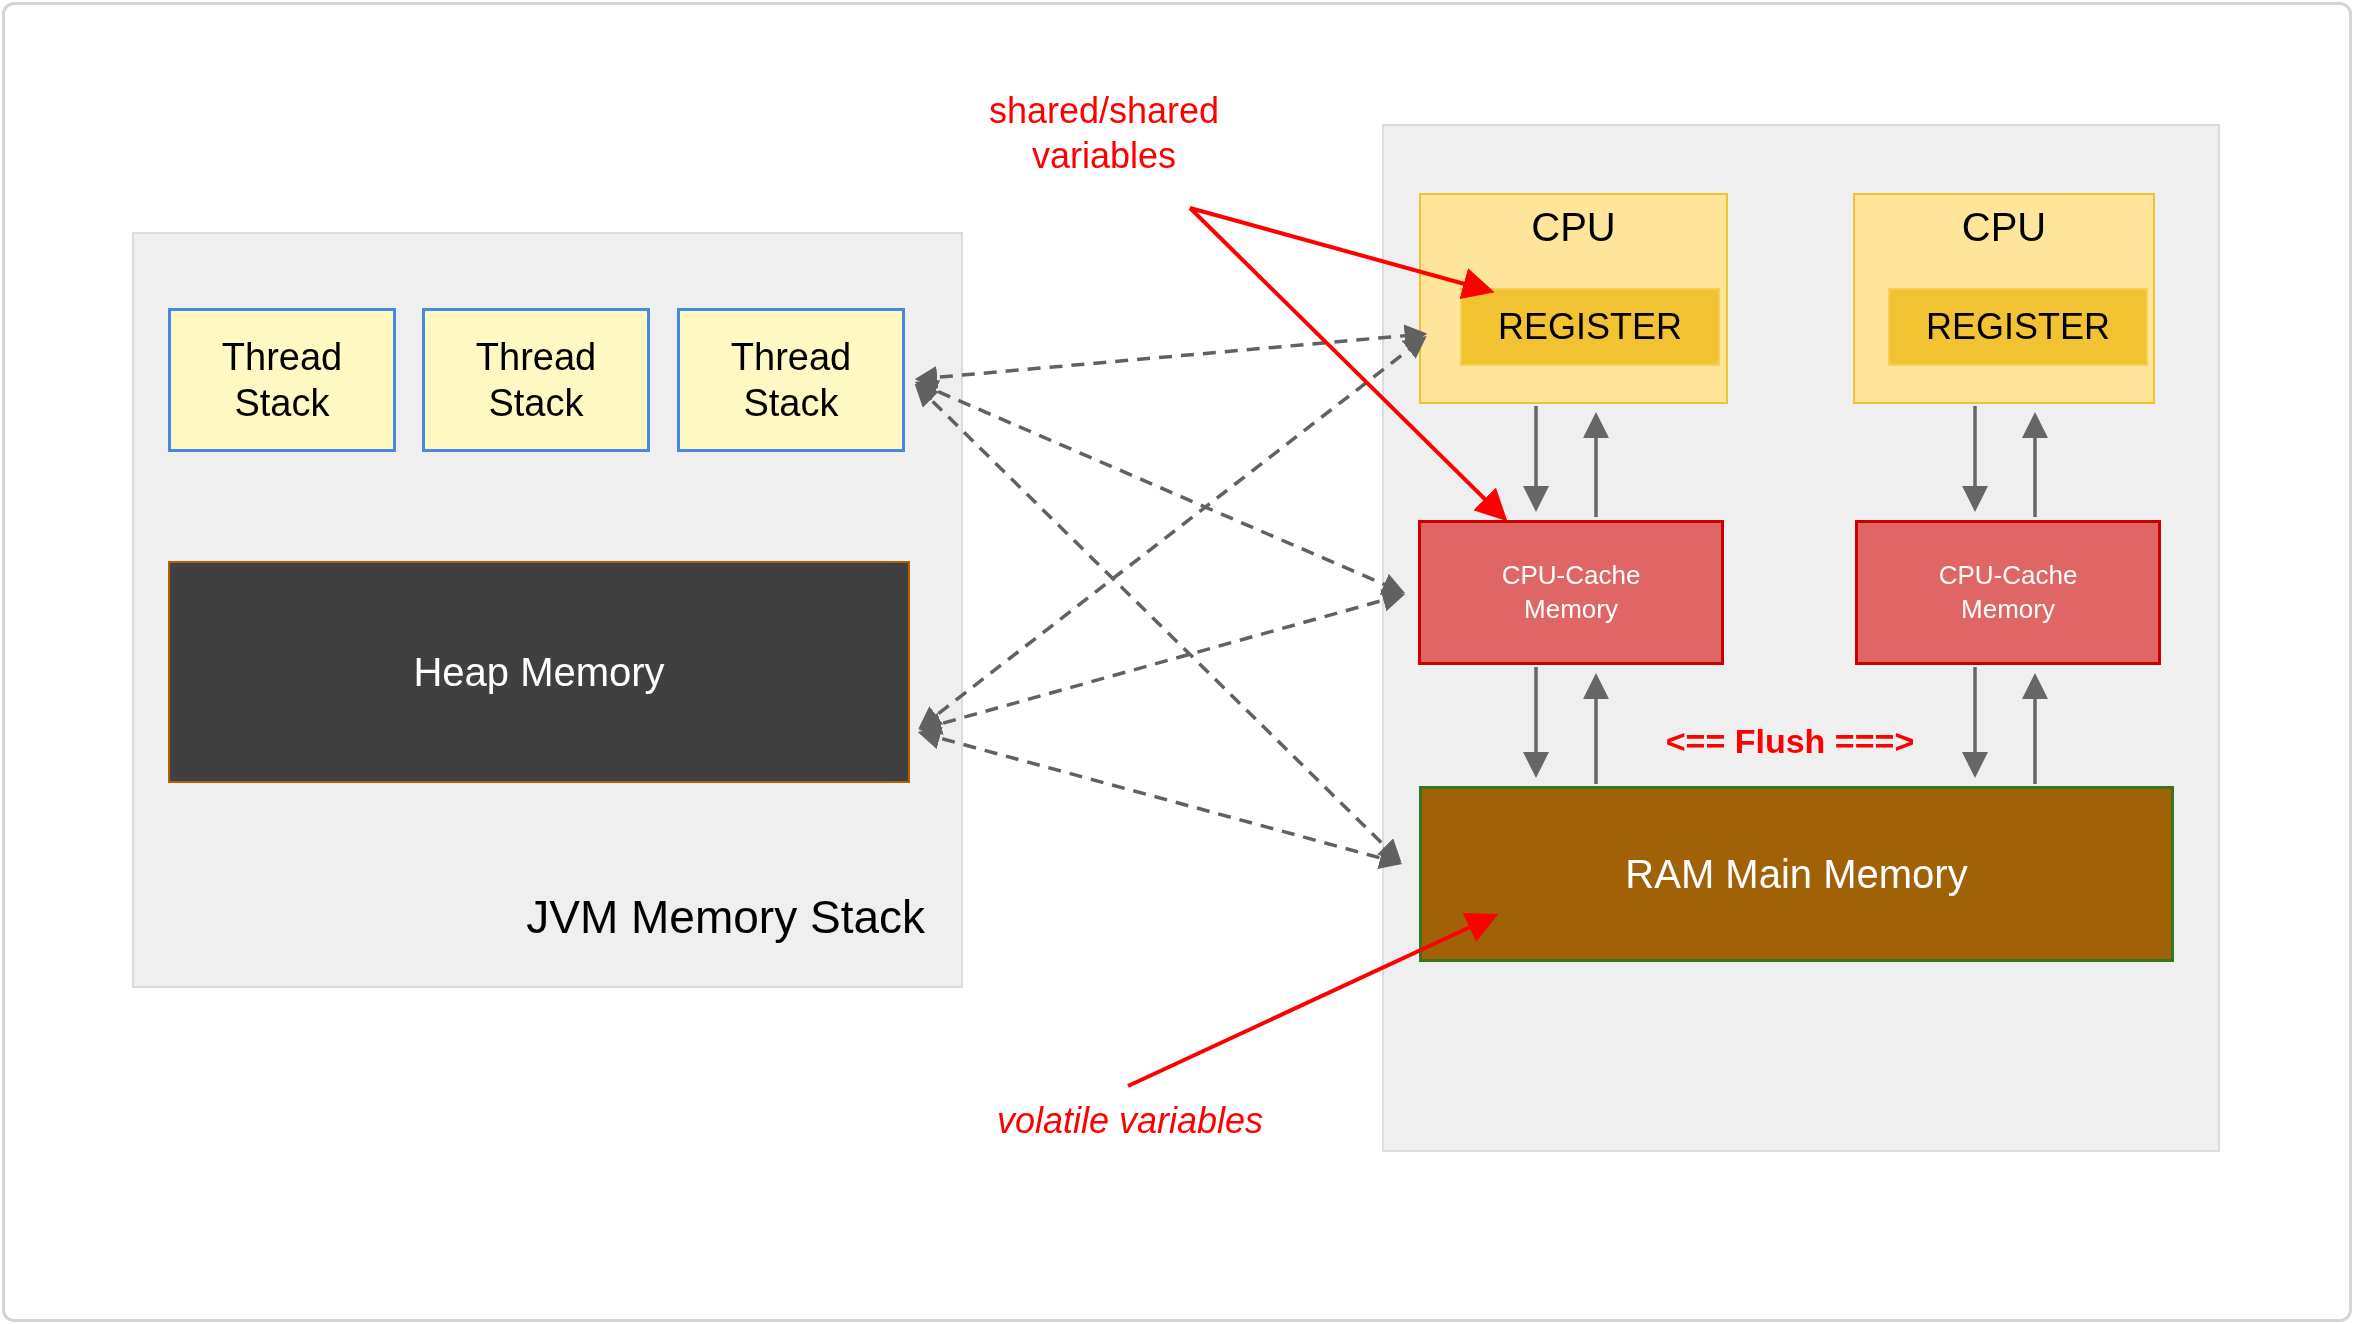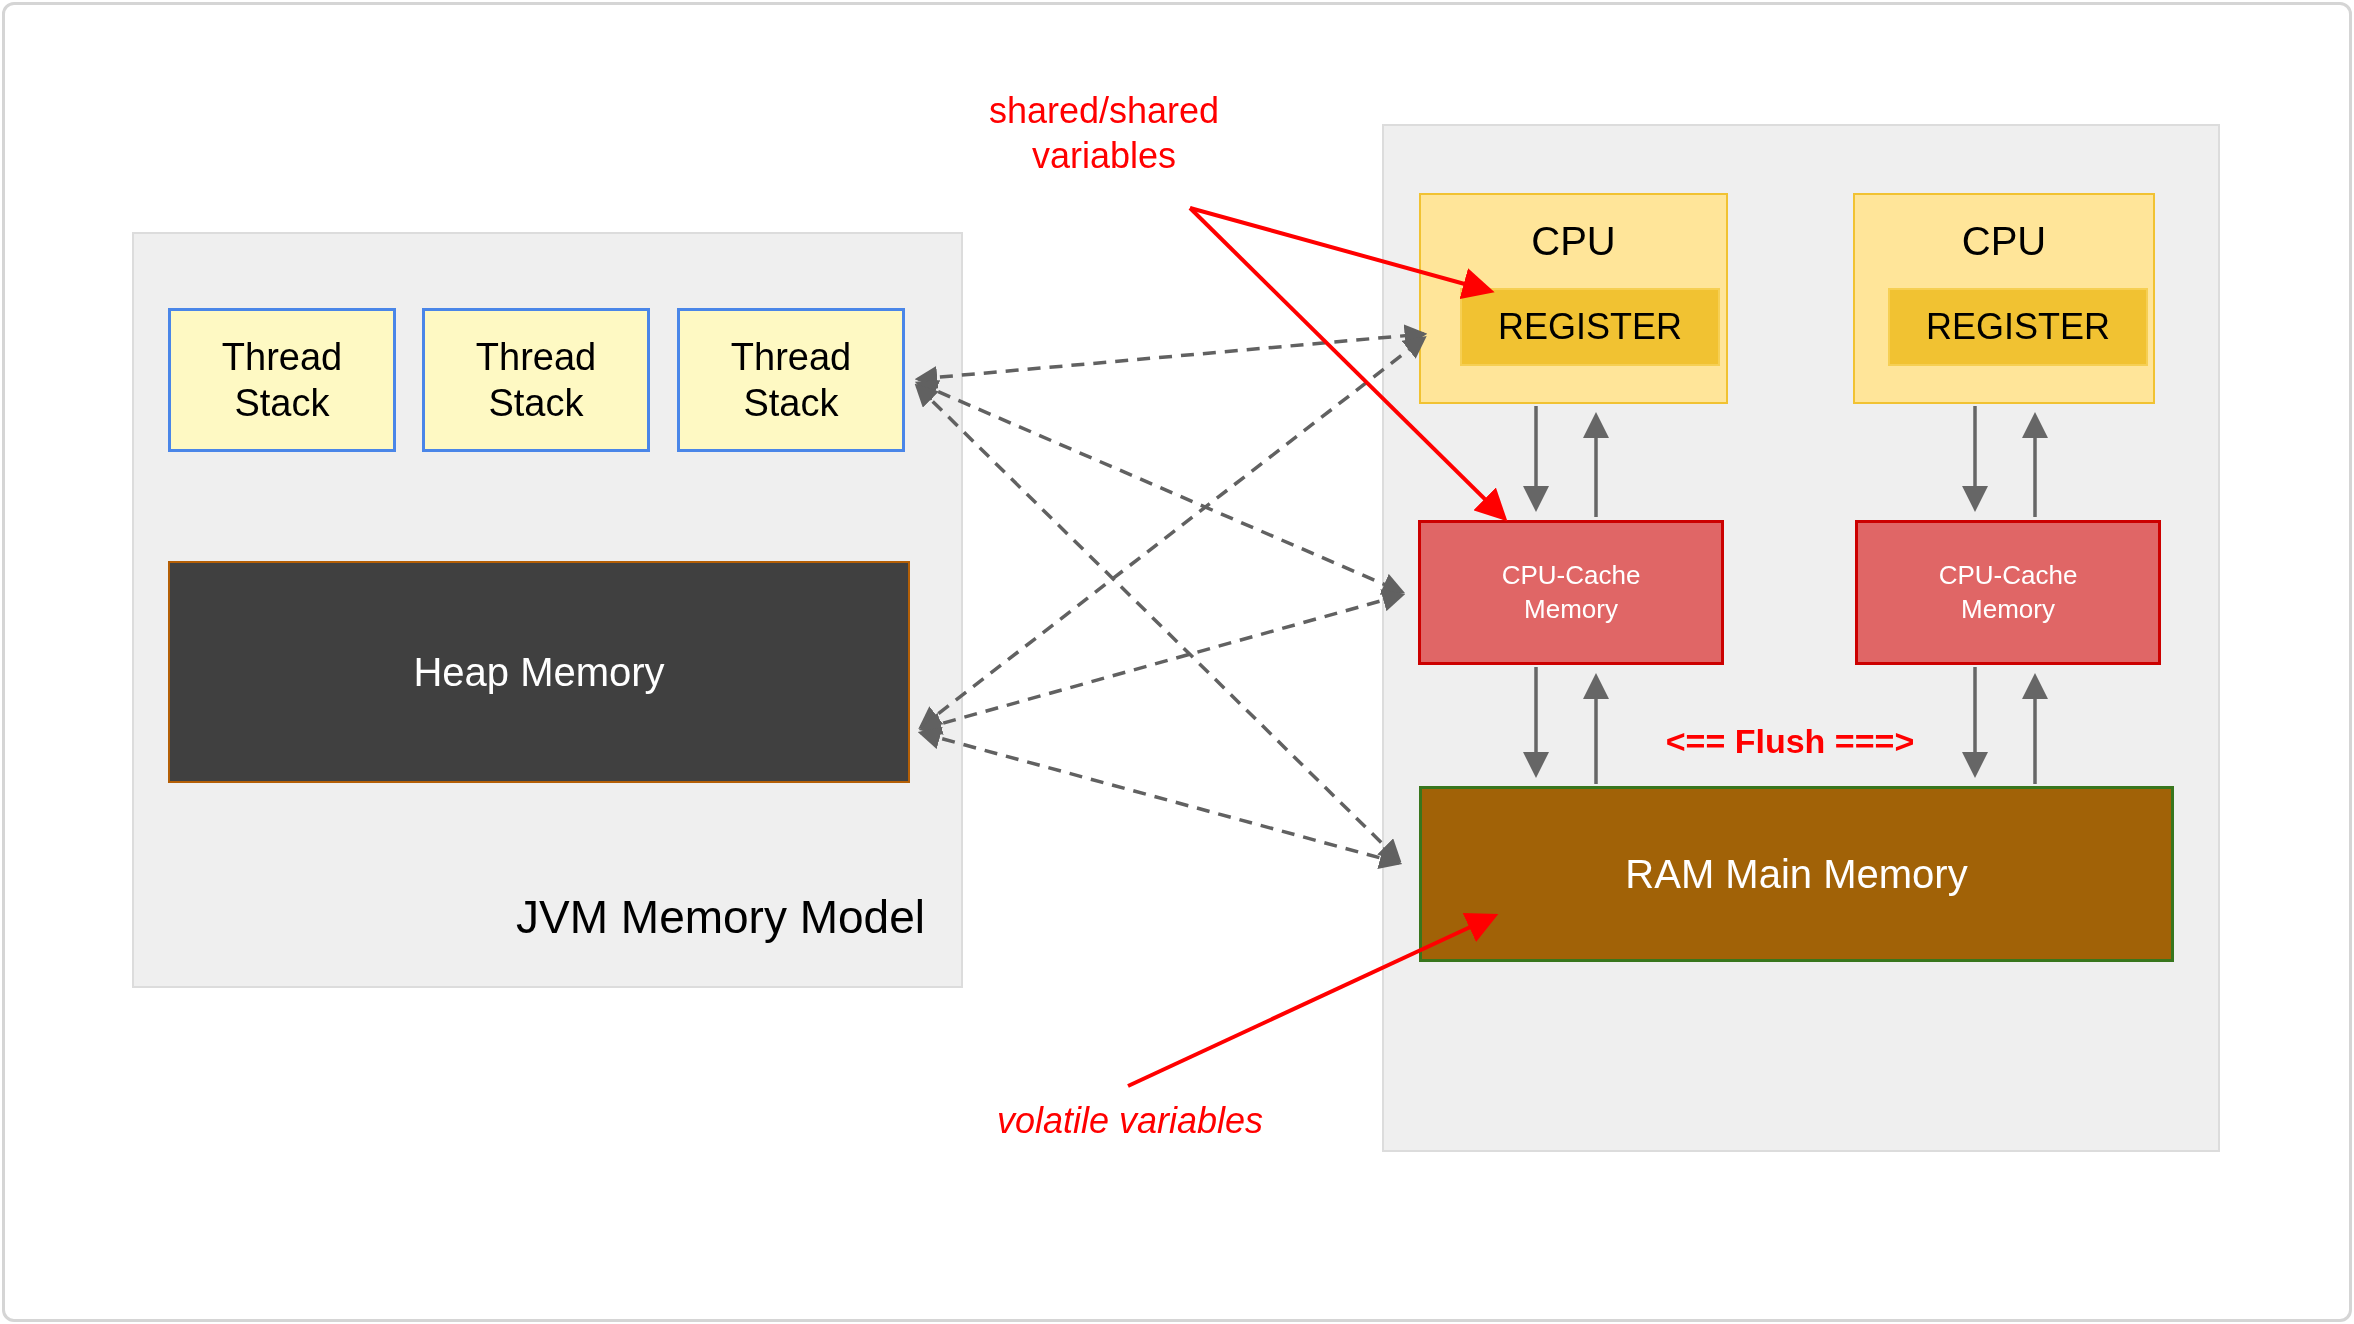--- a/index.html
+++ b/index.html
@@ -60,21 +60,21 @@
   .cpu {
     background: #ffe599;
     border: 2px solid #f1c232;
     top: 193px; height: 211px;
     align-items: flex-start;
     color: #000000;
     font-size: 40px;
   }
   .cpu-1 { left: 1419px; width: 309px; }
   .cpu-2 { left: 1853px; width: 302px; }
-  .cpu .cpu-label { margin-top: 24px; }
+  .cpu .cpu-label { margin-top: 10px; }
 
   .register {
     background: #f1c232;
     border: 2px solid #f6cf53;
     top: 288px; height: 78px; width: 260px;
     color: #000000;
     font-size: 36px;
     margin-left: 20px;
   }
   .register-1 { left: 1440px; }
@@ -155,21 +155,21 @@
     <span class="prelines">Thread
 Stack</span>
   </div>
   <div class="box thread thread-3">
     <span class="prelines">Thread
 Stack</span>
   </div>
   <div class="box heap">
     <span>Heap Memory</span>
   </div>
-  <div class="panel-title title-jvm">JVM Memory Model</div>
+  <div class="panel-title title-jvm">JVM Memory Stack</div>
 
   <div class="box cpu cpu-1">
     <span class="cpu-label">CPU</span>
   </div>
   <div class="box cpu cpu-2">
     <span class="cpu-label">CPU</span>
   </div>
   <div class="box register register-1">
     <span>REGISTER</span>
   </div>

